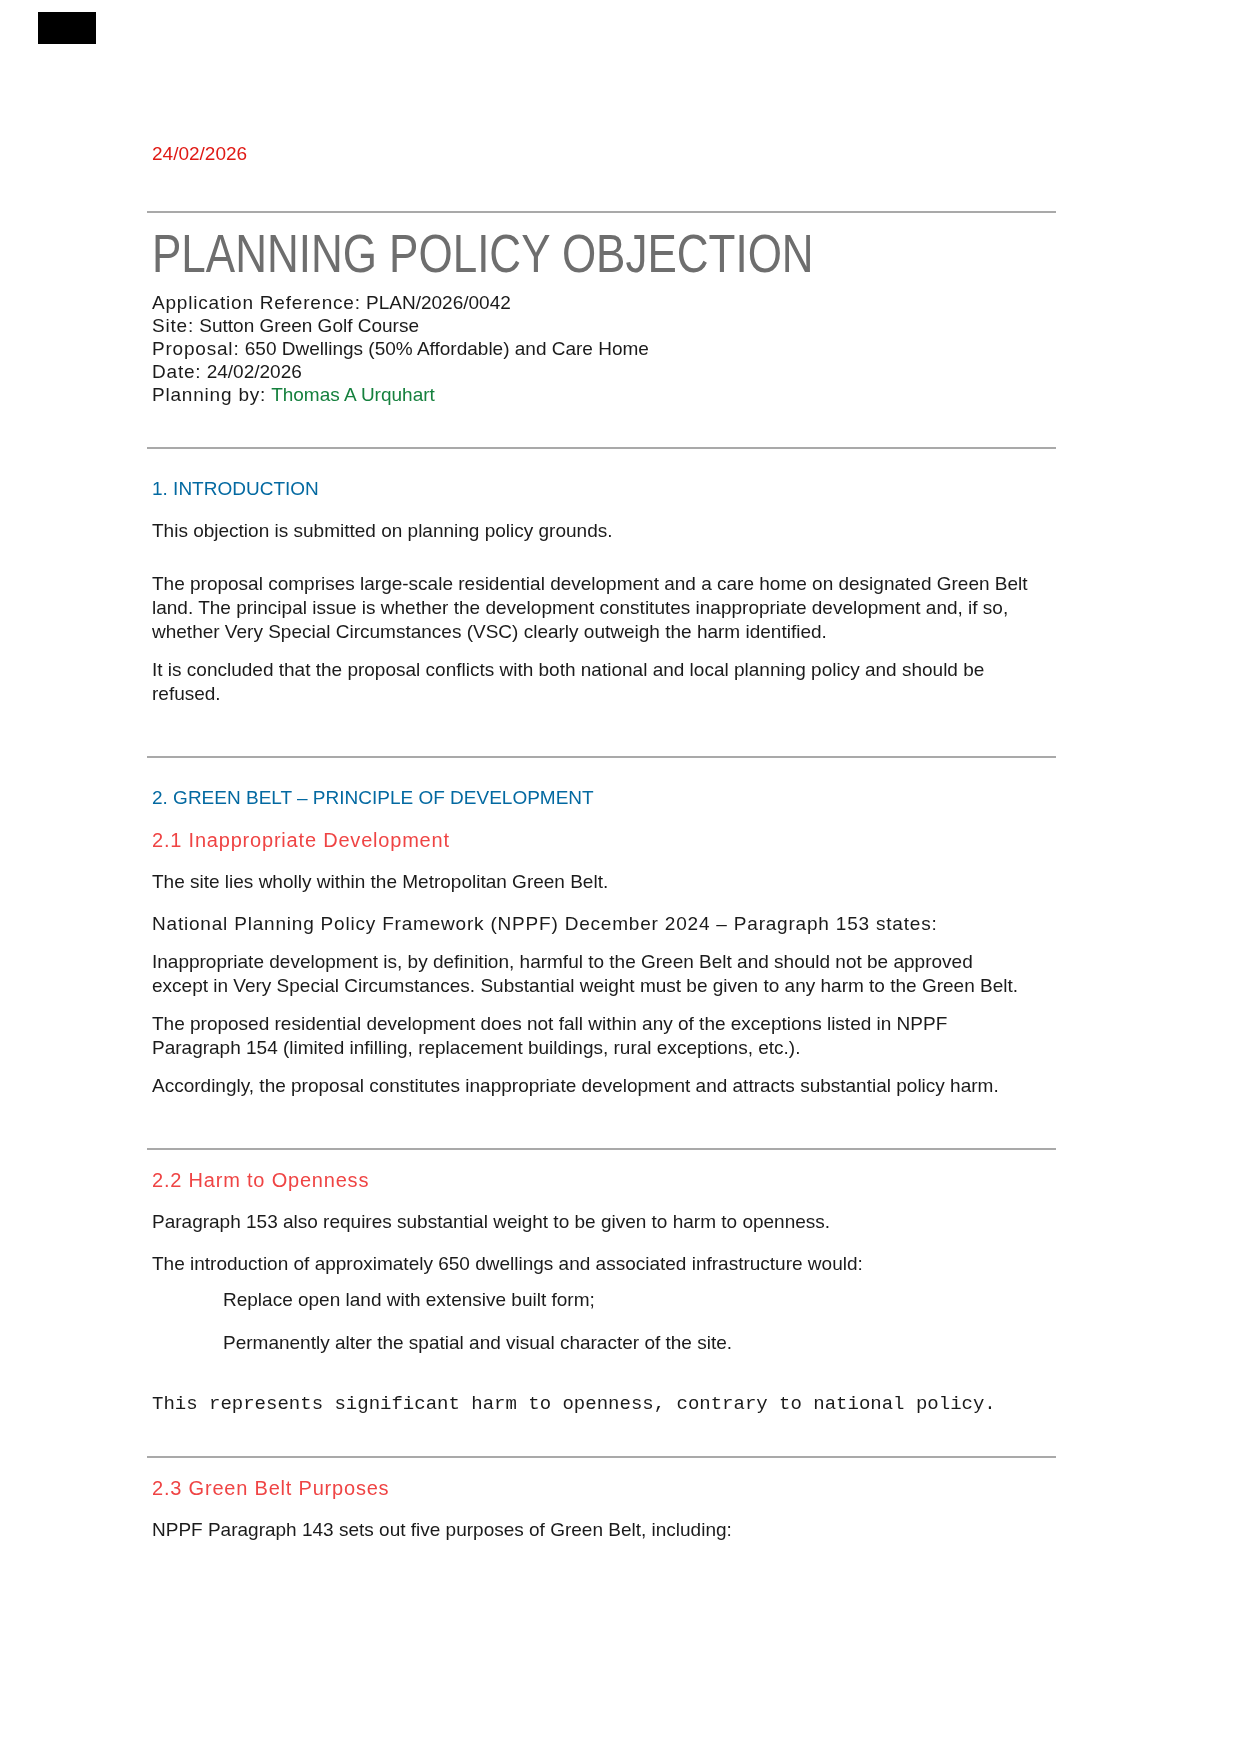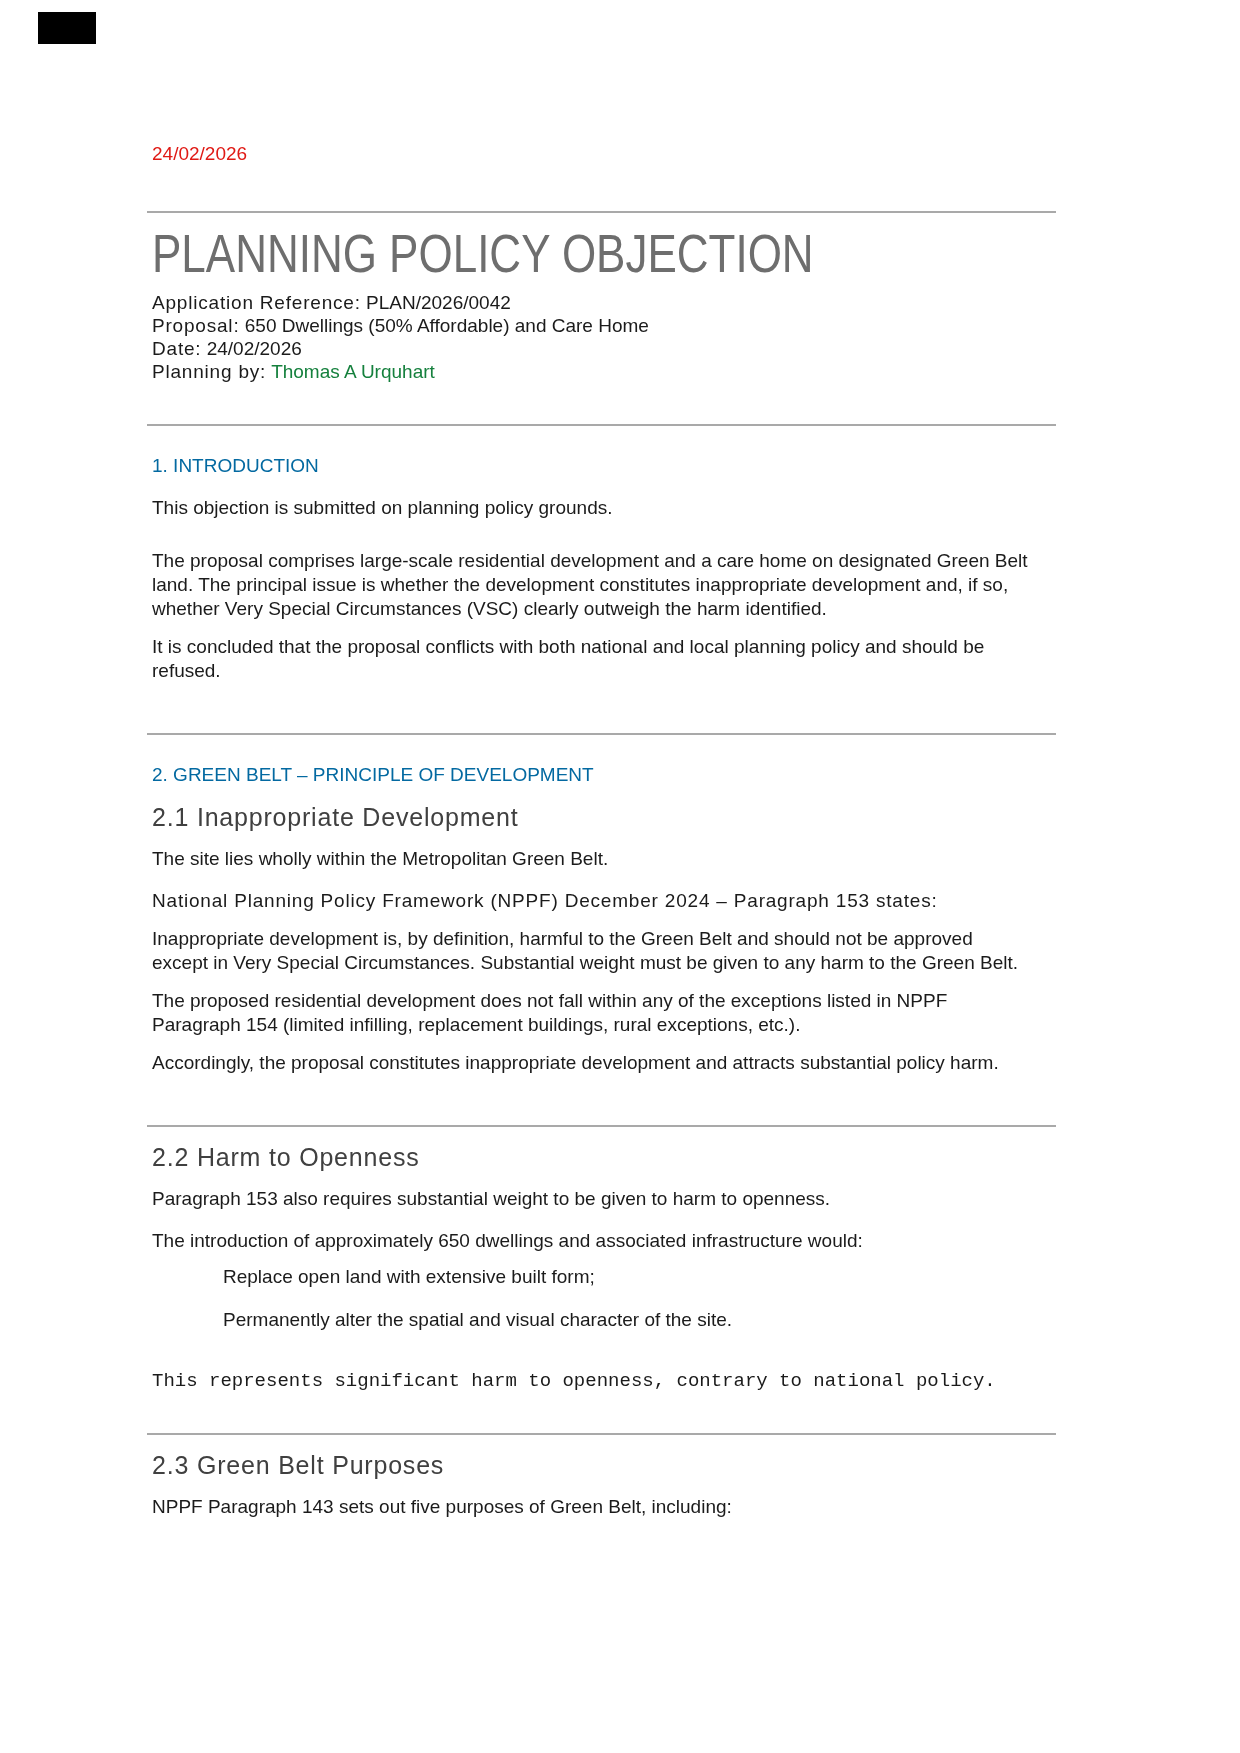--- a/index.html
+++ b/index.html
@@ -64,24 +64,24 @@
   .rule-2 { margin-top: 41px; }
   h2.sec {
     margin: 28px 0 0 0;
     font-size: 19px;
     line-height: 24px;
     font-weight: 400;
     color: #0369a1;
   }
   h3.subsec {
     margin: 18px 0 0 0;
-    font-size: 25px;
+    font-size: 20px;
     line-height: 24px;
     font-weight: 400;
-    color: #404040;
+    color: #ef4444;
     letter-spacing: 0.8px;
   }
   p.body {
     margin: 18px 0 0 0;
     font-size: 19px;
     line-height: 24px;
     max-width: 880px;
   }
   p.body.tight { margin-top: 14px; }
   p.body.first-tight { margin-top: 29px; }
@@ -108,20 +108,24 @@
     <div class="top-date">24/02/2026</div>
 
     <div class="rule rule-1"></div>
 
     <h1 class="doc-title">PLANNING POLICY OBJECTION</h1>
 
     <div class="meta">
       <div>
         <span class="spaced">Application Reference:</span>
         <span class="value">PLAN/2026/0042</span>
+      </div>
+      <div>
+        <span class="spaced">Site:</span>
+        <span class="value">Sutton Green Golf Course</span>
       </div>
       <div>
         <span class="spaced">Proposal:</span>
         <span class="value">650 Dwellings (50% Affordable) and Care Home</span>
       </div>
       <div>
         <span class="spaced">Date:</span>
         <span class="value">24/02/2026</span>
       </div>
       <div>

